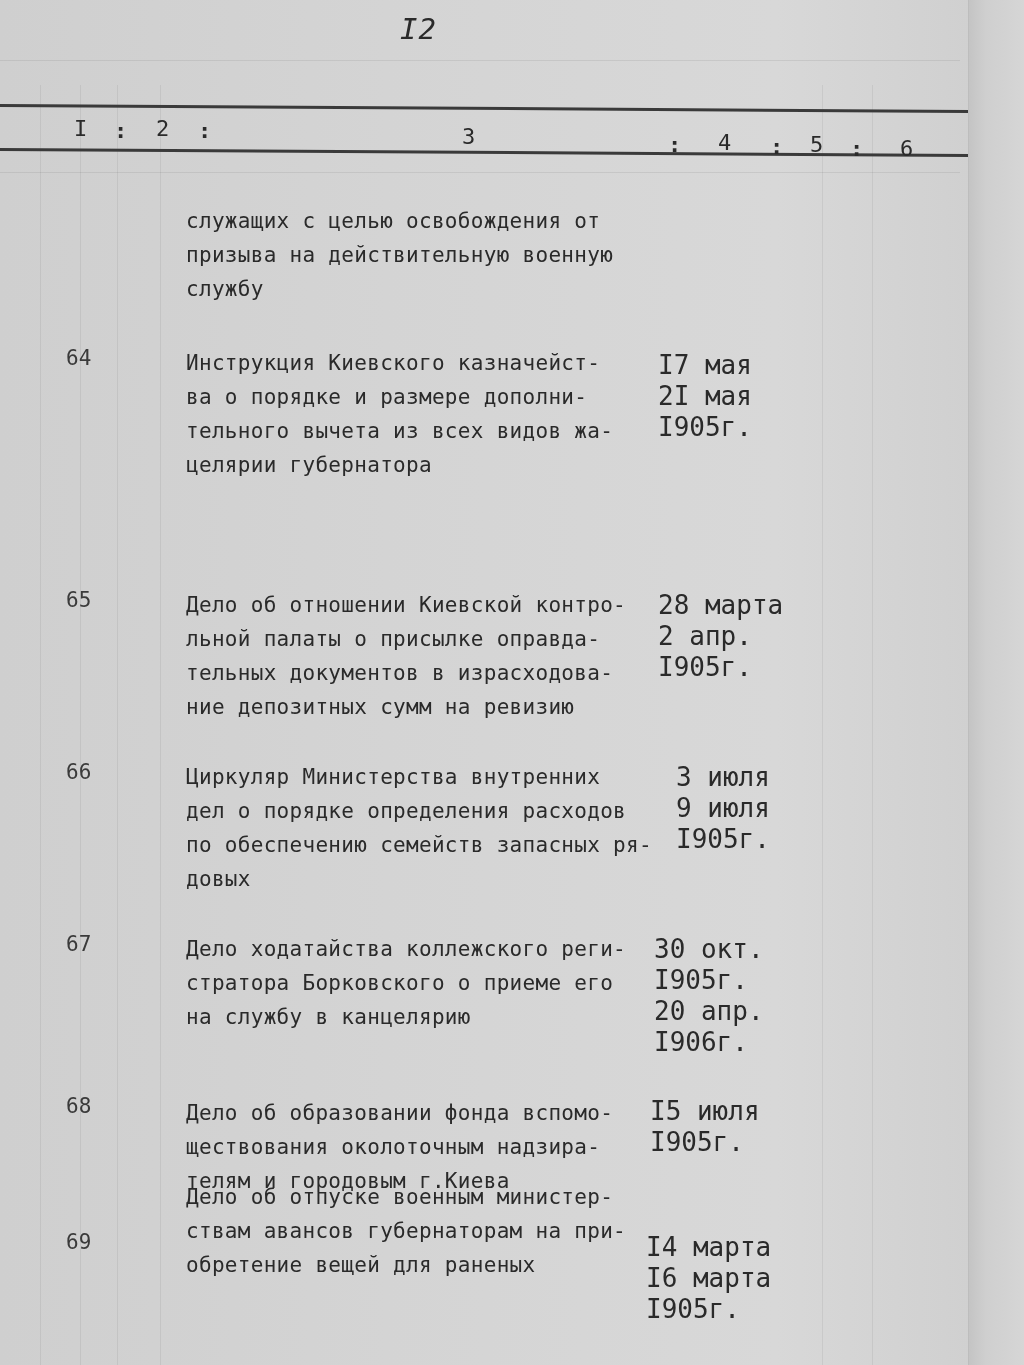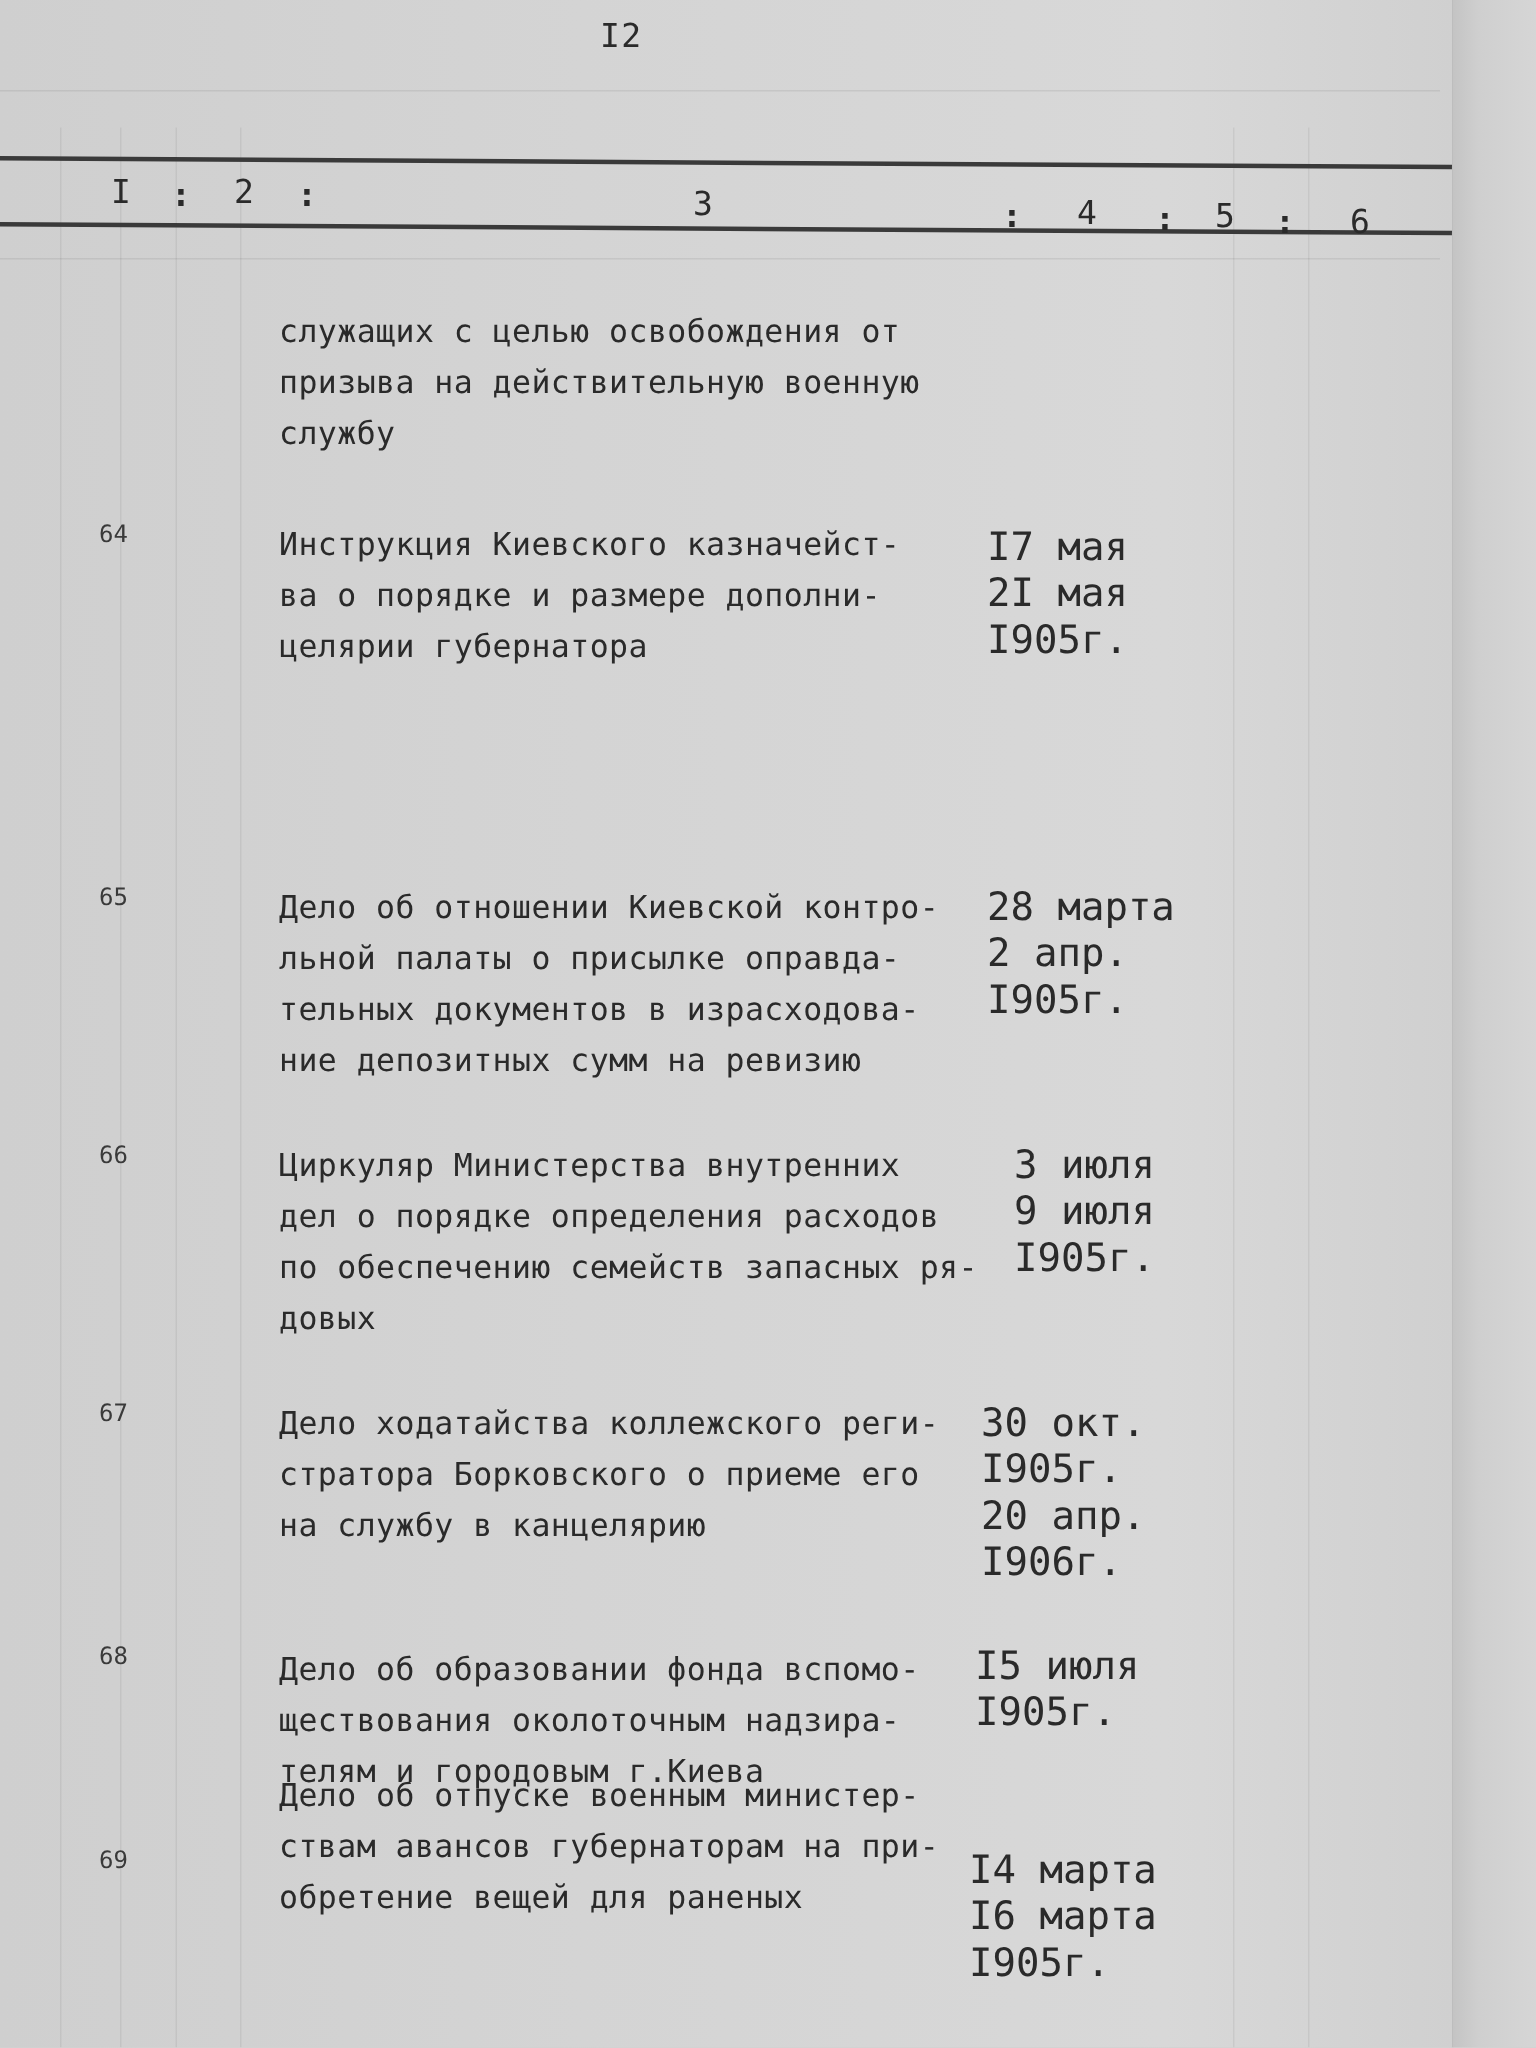--- a/index.html
+++ b/index.html
@@ -40,22 +40,23 @@
       position: absolute;
       left: 0;
       width: 960px;
       height: 1px;
       background: rgba(0,0,0,0.07);
     }
     .page-number {
       position: absolute;
       left: 400px;
       top: 12px;
-      font-size: 22px;
+      font-size: 29px;
       letter-spacing: 1px;
+      font-style: italic;
     }
     .rule {
       position: absolute;
       left: 0;
       width: 968px;
       height: 3px;
       background: #3a3a3a;
       transform-origin: left center;
     }
     .rule.top { top: 104px; transform: rotate(0.35deg); }
@@ -67,21 +68,21 @@
     }
     .sep {
       position: absolute;
       font-size: 22px;
       font-weight: bold;
       top: 118px;
     }
     .row-num {
       position: absolute;
       left: 66px;
-      font-size: 16px;
+      font-size: 21px;
       color: #3a3a3a;
     }
     .desc {
       position: absolute;
       left: 186px;
       width: 470px;
       font-size: 21px;
       line-height: 34px;
       white-space: pre;
       letter-spacing: 0.3px;
@@ -122,21 +123,21 @@
   <div class="sep" style="left:668px; top:132px">:</div>
   <div class="col-header" style="left:718px; top:130px">4</div>
   <div class="sep" style="left:770px; top:134px">:</div>
   <div class="col-header" style="left:810px; top:132px">5</div>
   <div class="sep" style="left:850px; top:136px">:</div>
   <div class="col-header" style="left:900px; top:136px">6</div>
 
   <div class="desc" style="top:204px"><div>служащих с целью освобождения от</div><div>призыва на действительную военную</div><div>службу</div></div>
 
   <div class="row-num" style="top:346px">64</div>
-  <div class="desc" style="top:346px"><div>Инструкция Киевского казначейст-</div><div>ва о порядке и размере дополни-</div><div>целярии губернатора</div></div>
+  <div class="desc" style="top:346px"><div>Инструкция Киевского казначейст-</div><div>ва о порядке и размере дополни-</div><div>тельного вычета из всех видов жа-</div><div>целярии губернатора</div></div>
   <div class="dates" style="top:350px"><div>I7 мая</div><div>2I мая</div><div>I905г.</div></div>
 
   <div class="row-num" style="top:588px">65</div>
   <div class="desc" style="top:588px"><div>Дело об отношении Киевской контро-</div><div>льной палаты о присылке оправда-</div><div>тельных документов в израсходова-</div><div>ние депозитных сумм на ревизию</div></div>
   <div class="dates" style="top:590px"><div>28 марта</div><div>2 апр.</div><div>I905г.</div></div>
 
   <div class="row-num" style="top:760px">66</div>
   <div class="desc" style="top:760px"><div>Циркуляр Министерства внутренних</div><div>дел о порядке определения расходов</div><div>по обеспечению семейств запасных ря-</div><div>довых</div></div>
   <div class="dates" style="top:762px; left:676px"><div>3 июля</div><div>9 июля</div><div>I905г.</div></div>
 

